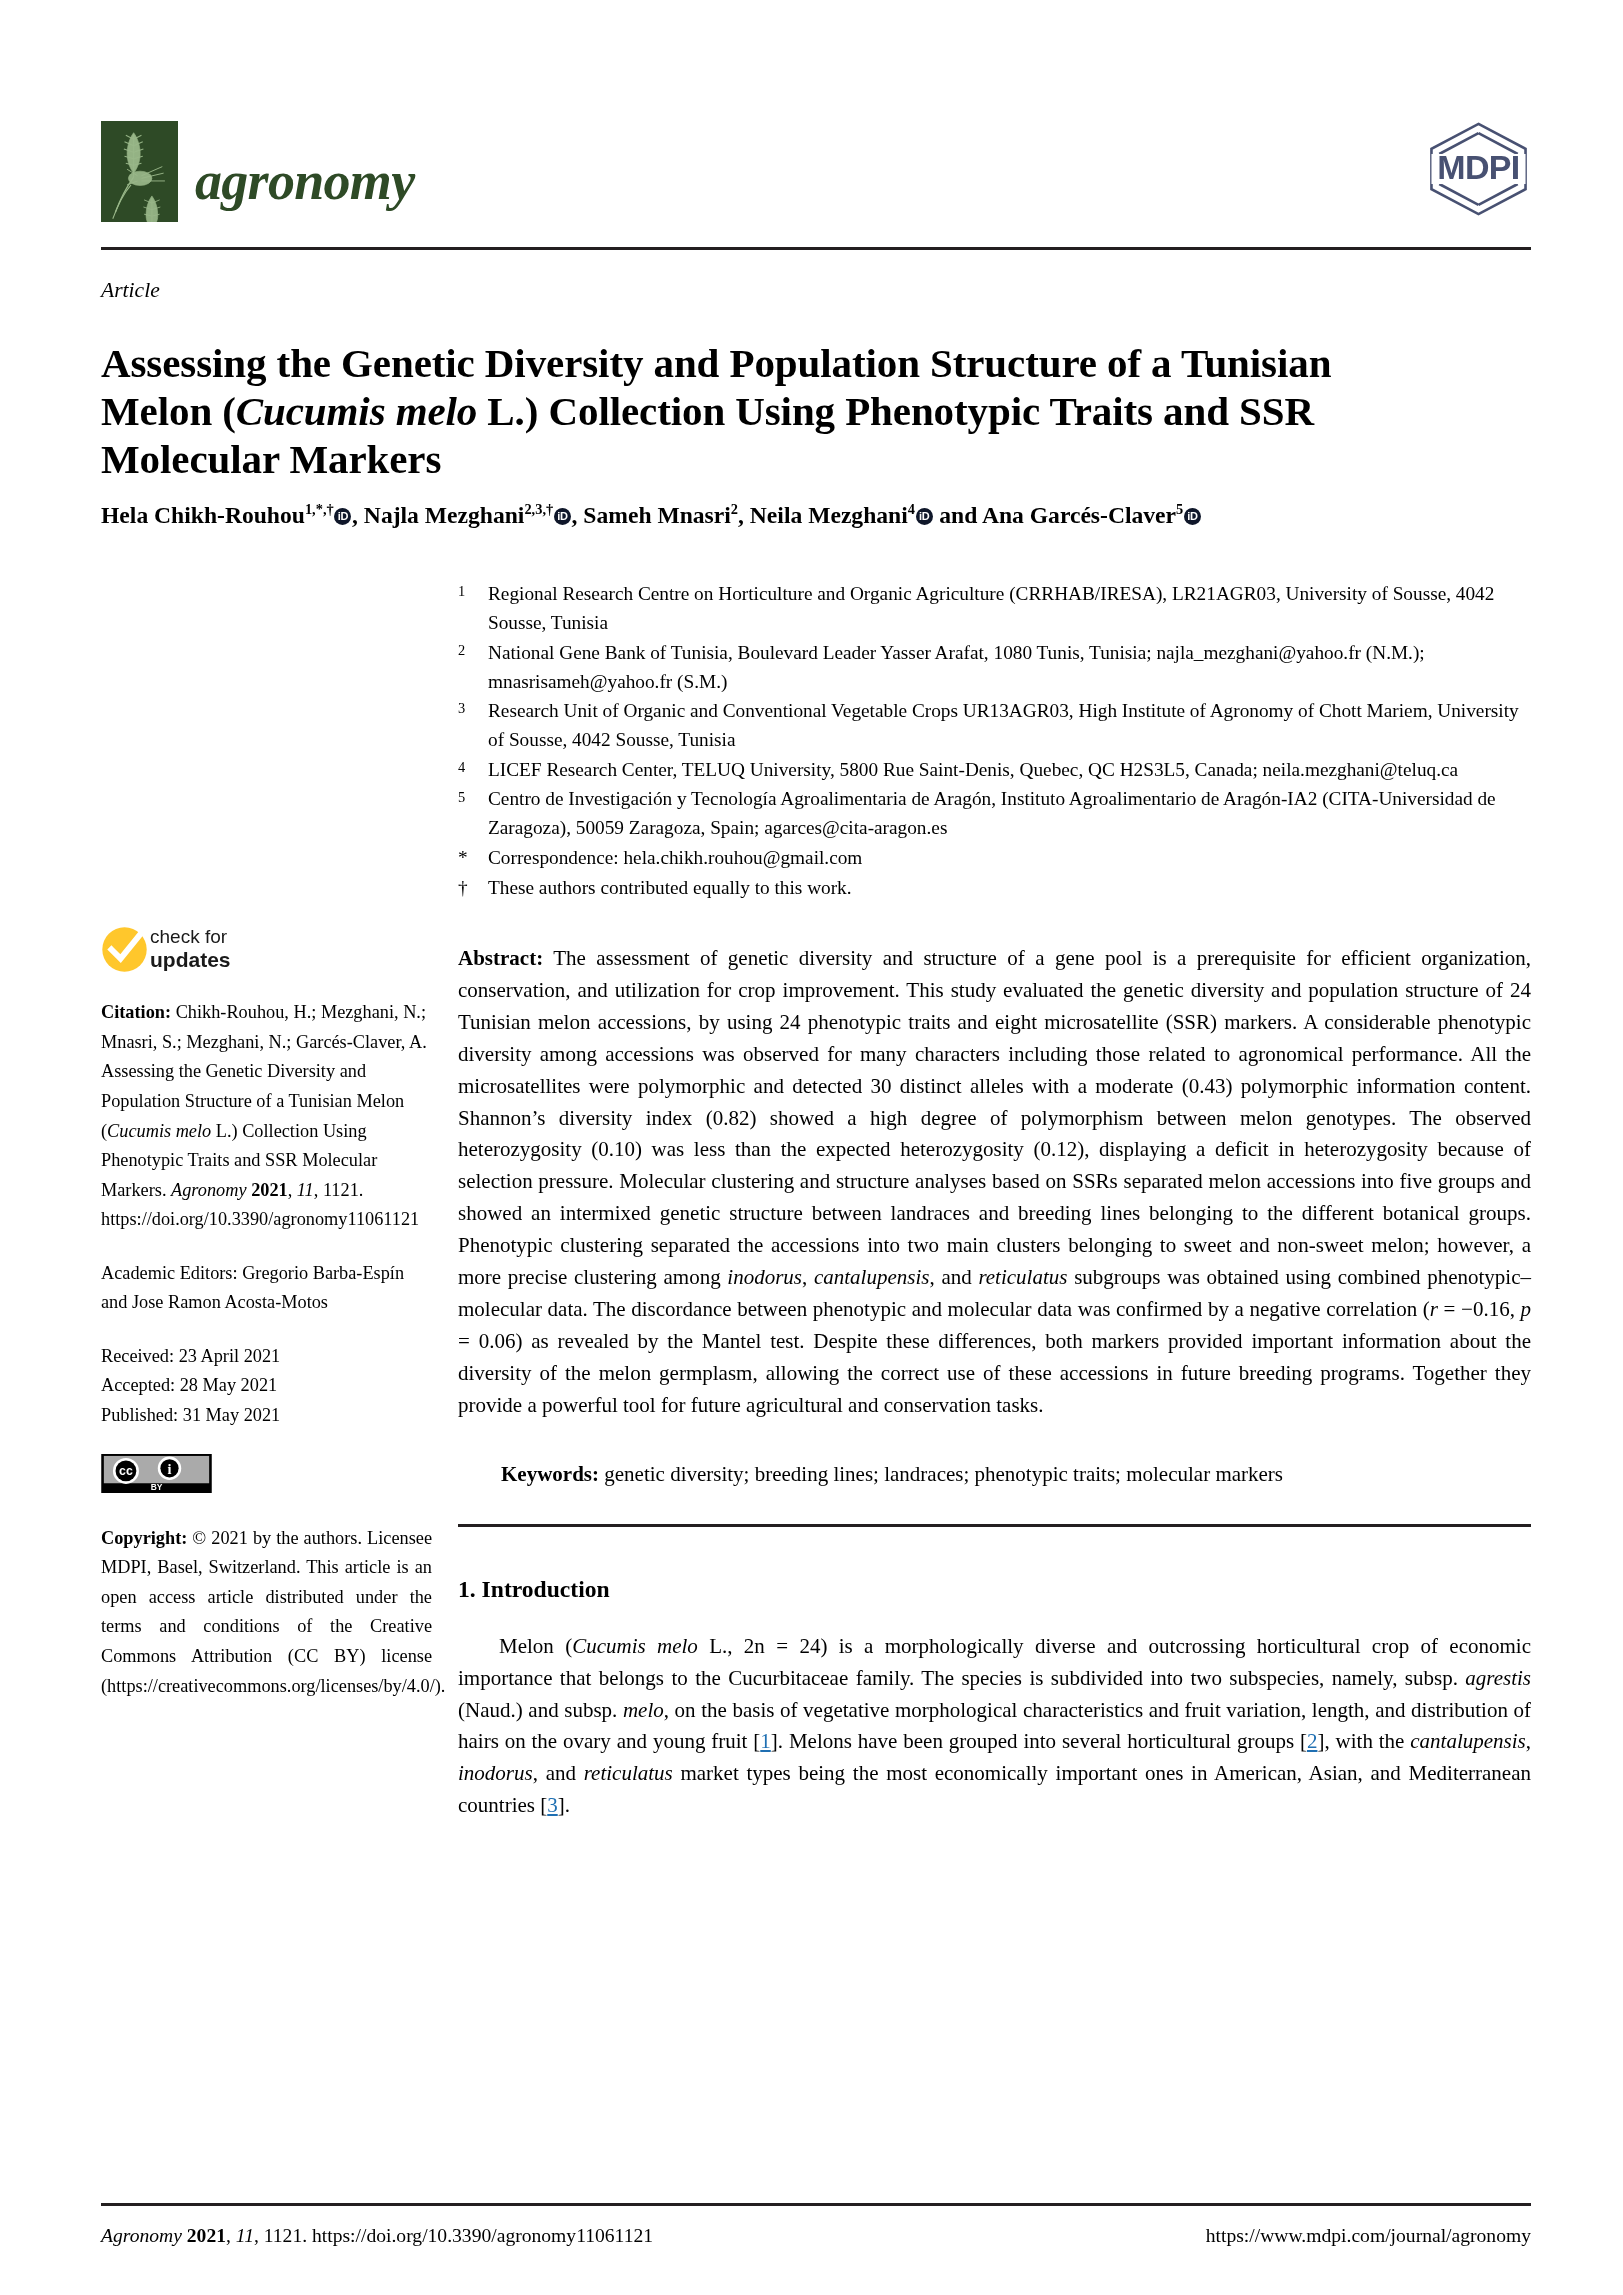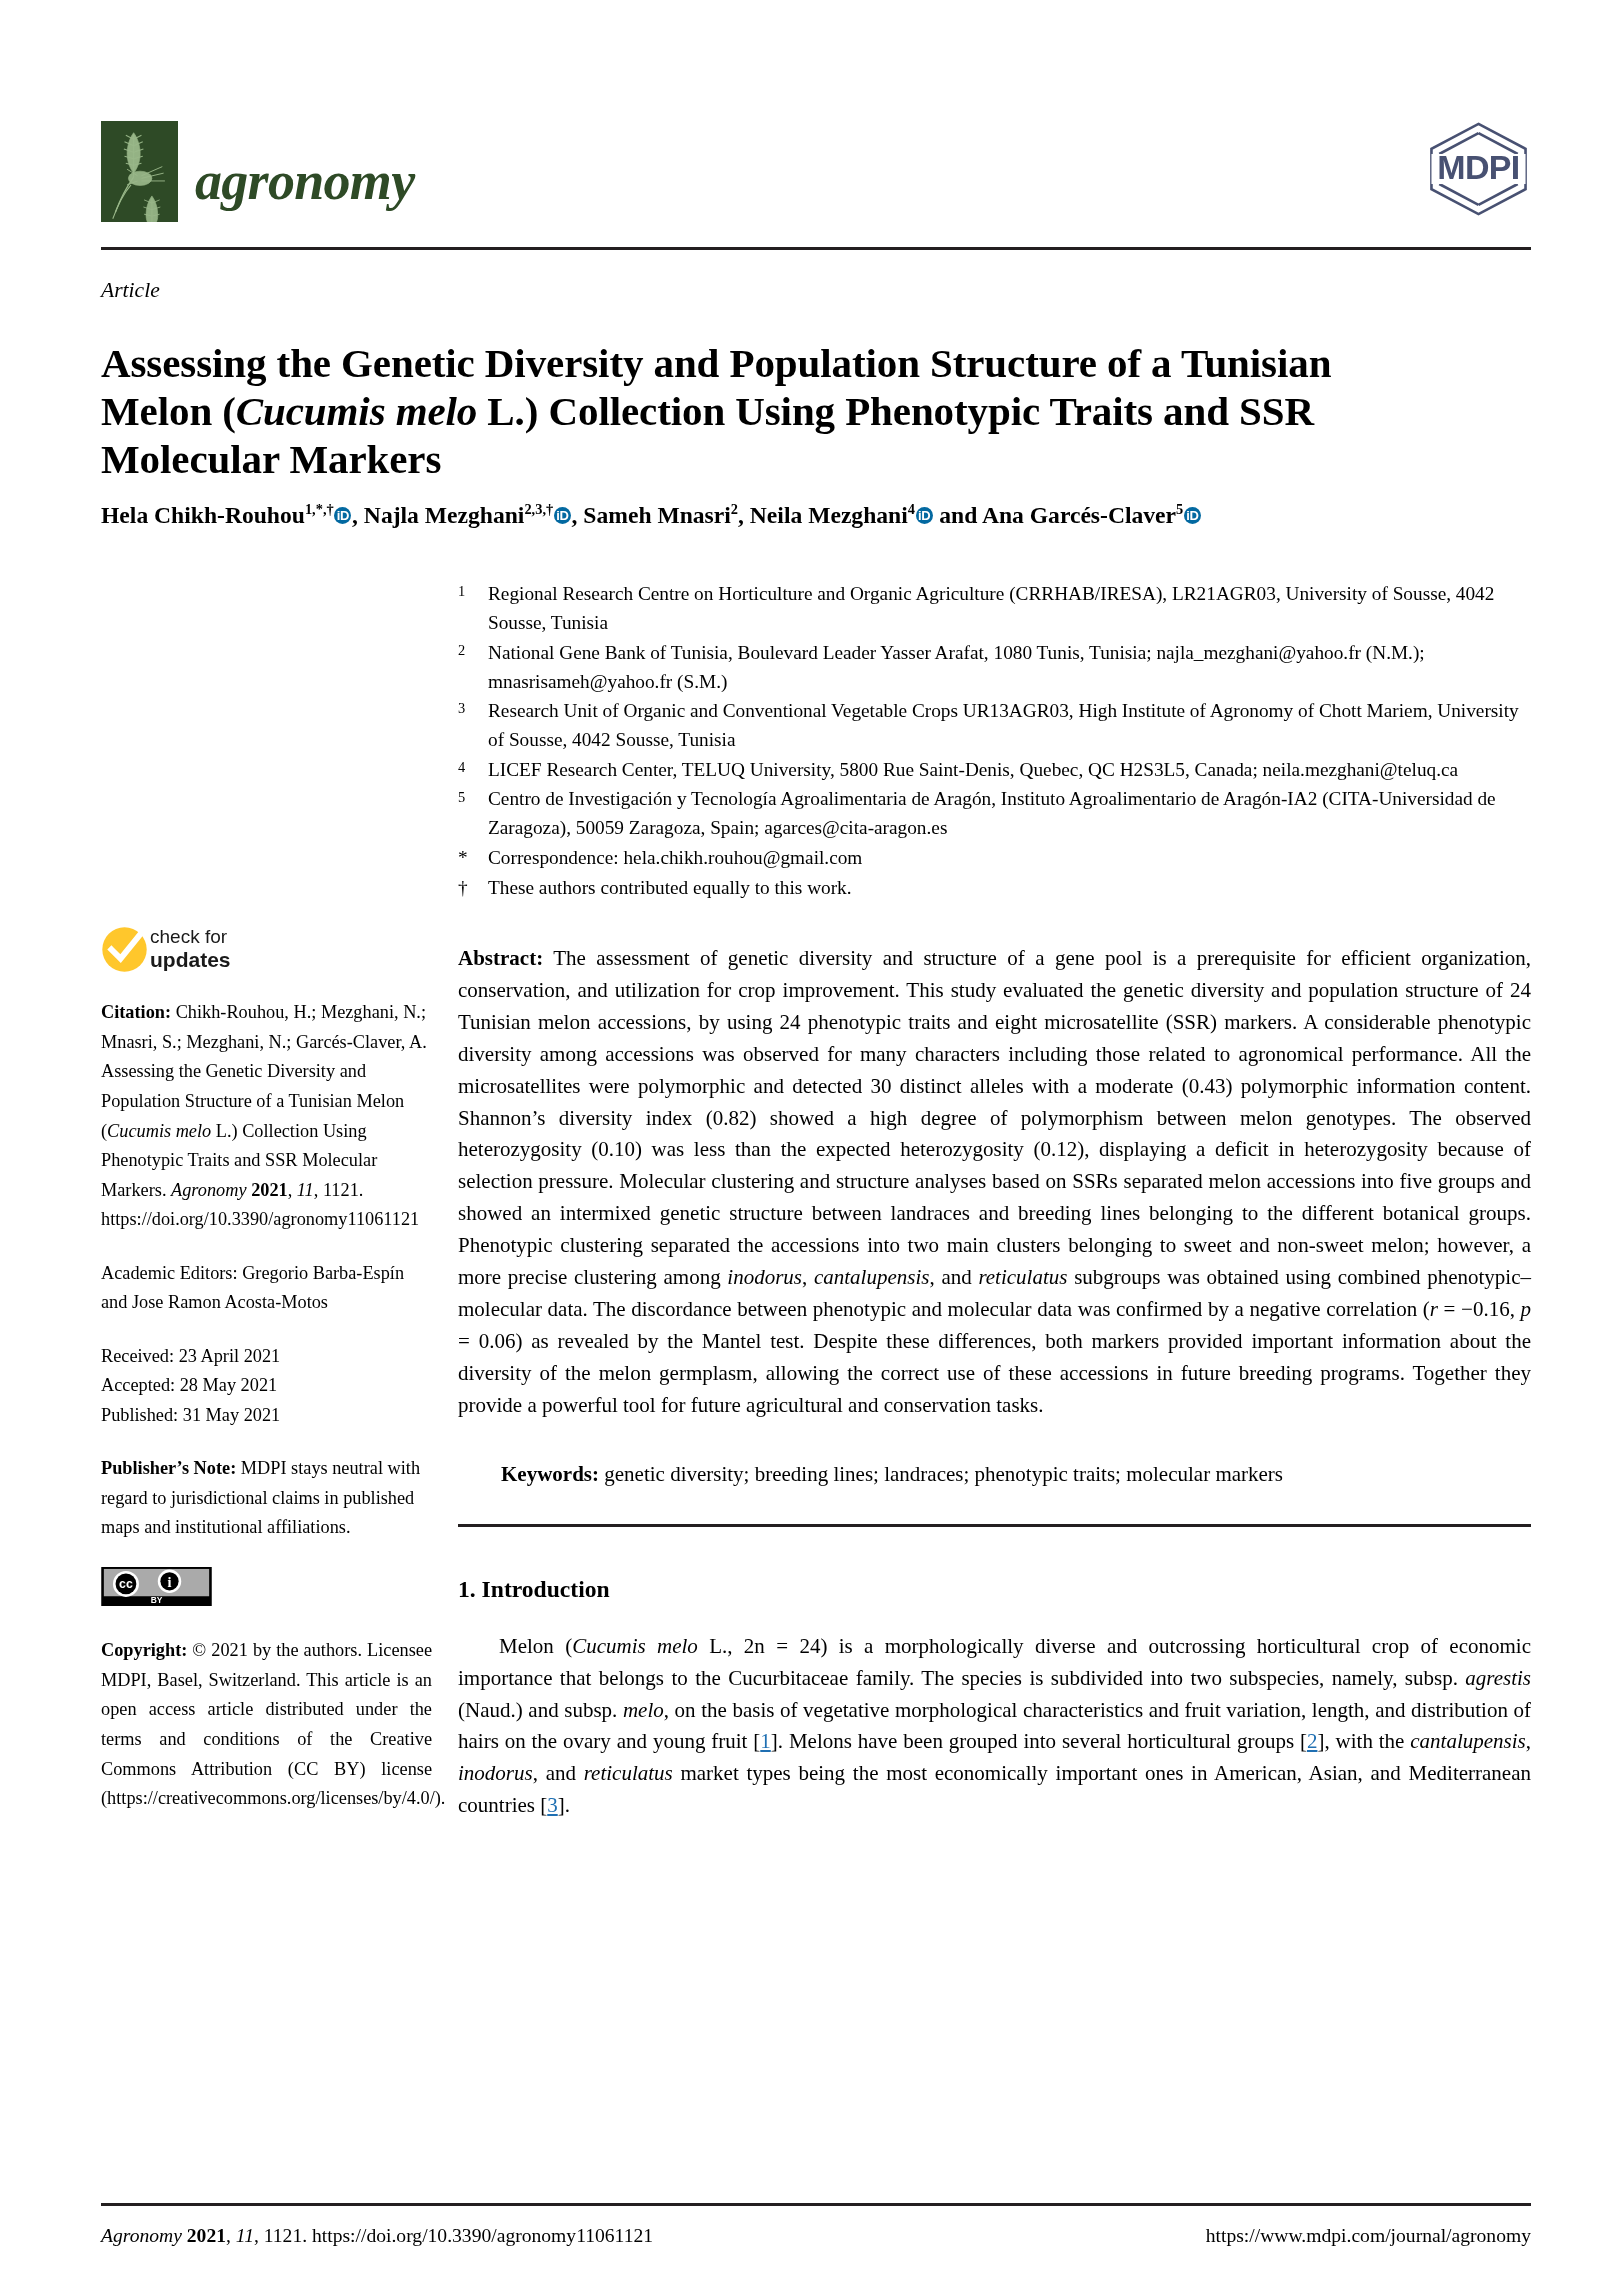--- a/index.html
+++ b/index.html
@@ -52,22 +52,22 @@
   }
   .paper-title i { font-style:italic; }
 
   .authors {
     position:absolute; left:101px; top:500px; width:1433px;
     font-weight:700; font-size:23.6px; line-height:1.3;
   }
   .authors sup { font-size:14.4px; font-weight:700; vertical-align:super; }
   .orcid {
     display:inline-block; width:17px; height:17px; border-radius:50%;
-    background:#0369a1; color:#ffffff; font-family:"Liberation Sans", sans-serif;
-    font-size:13px; font-weight:700; line-height:17px; text-align:center;
+    background:#0f172a; color:#ffffff; font-family:"Liberation Sans", sans-serif;
+    font-size:11px; font-weight:700; line-height:17px; text-align:center;
     vertical-align:3.3px; margin:0 0.7px; letter-spacing:-0.3px;
   }
 
   
   .affils {
     position:absolute; left:458px; top:580px; width:1073px;
     font-size:19.3px; line-height:1.5;
   }
   .affil-row { display:flex; margin-bottom:0.7px; }
   .affil-num {
@@ -246,23 +246,20 @@
     </div>
 
     <div class="side-block">Academic Editors: Gregorio Barba-Espín and Jose Ramon Acosta-Motos</div>
 
     <div class="side-block" style="line-height:1.62;">
       <div>Received: 23 April 2021</div>
       <div>Accepted: 28 May 2021</div>
       <div>Published: 31 May 2021</div>
     </div>
 
-    <div class="side-block">
-      <b>Publisher’s Note:</b><span> MDPI stays neutral with regard to jurisdictional claims in published maps and institutional affiliations.</span>
-    </div>
 
     <div class="cc-badge">
       <svg width="111" height="39" viewBox="0 0 170 60" aria-hidden="true">
         <rect x="0" y="0" width="170" height="60" fill="#000000"></rect>
         <rect x="4" y="3" width="162" height="42" fill="#aaaaaa"></rect>
         <g fill="#ffffff">
           <circle cx="38" cy="26" r="20"></circle>
           <circle cx="105" cy="22" r="18"></circle>
         </g>
         <g fill="#000000">

